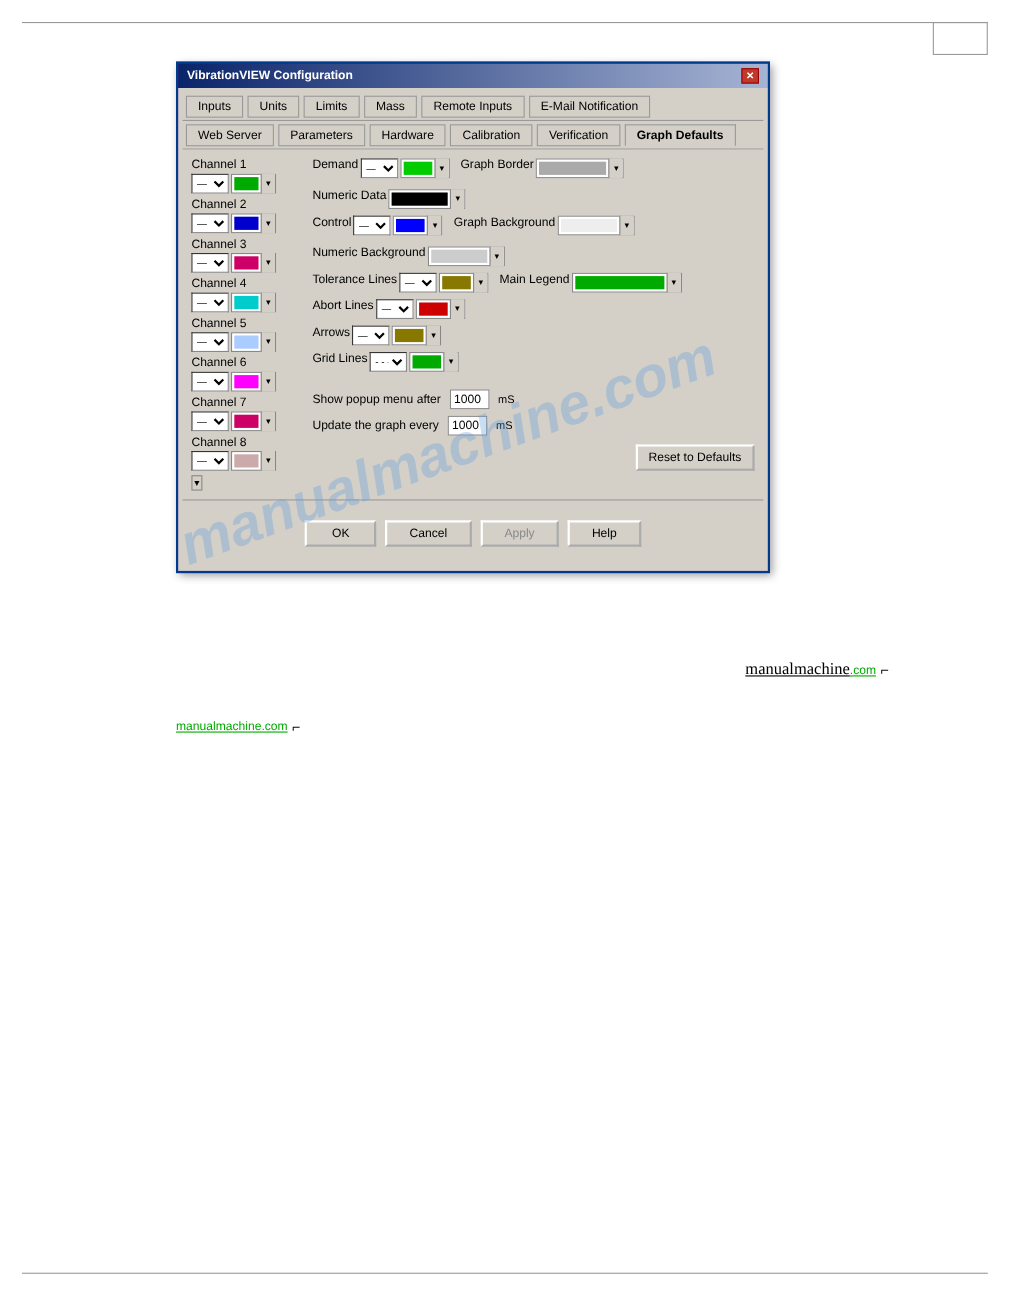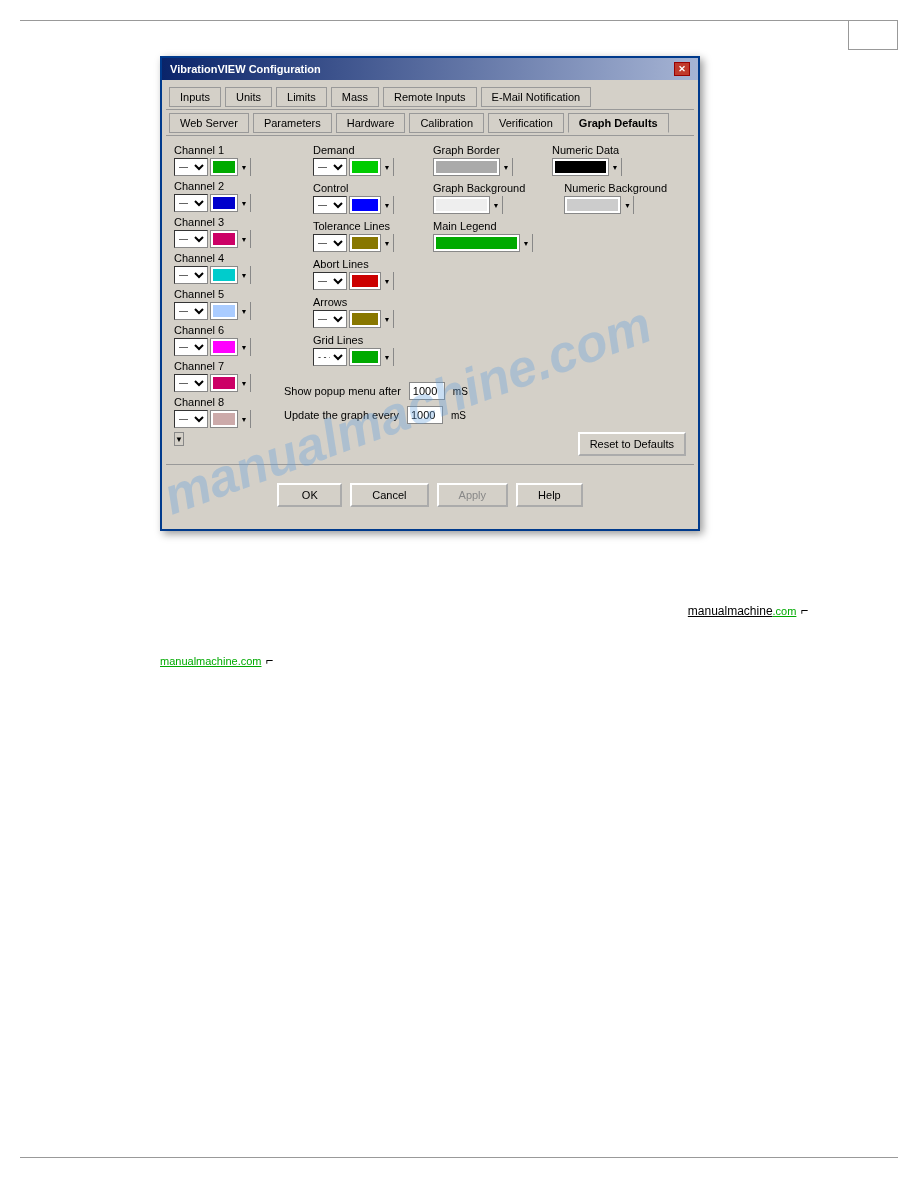--- a/index.html
+++ b/index.html
@@ -174,23 +174,21 @@
     
     .right-panel {
       flex: 1;
       display: flex;
       flex-direction: column;
       gap: 6px;
     }
 
     .option-group {
       display: flex;
-      flex-direction: column;
       gap: 2px;
-      margin-left: 29px;
     }
 
     .option-label {
       font-size: 11px;
       color: #000;
     }
 
     .option-controls {
       display: flex;
       gap: 2px;
@@ -627,20 +625,20 @@
     </div>
 
   </div>
 
   <div style="position:absolute;bottom:520px;left:160px;display:flex;align-items:center;gap:4px;">
     <span style="text-decoration:underline;color:#00aa00;font-size:11px;cursor:pointer;">manualmachine.com</span>
     <span style="font-size:13px;color:#000;">⌐</span>
   </div>
 
   <div style="position:absolute;bottom:570px;right:110px;display:flex;align-items:center;">
-    <span style="text-decoration:underline;color:#000;font-size:12px;cursor:pointer;">manualmachine</span>
+    <span style="text-decoration:underline;color:#000;font-size:15px;cursor:pointer;font-family:Liberation Serif, serif;">manualmachine</span>
     <span style="text-decoration:underline;color:#00aa00;font-size:11px;cursor:pointer;">.com</span>
     <span style="font-size:13px;color:#000;margin-left:4px;">⌐</span>
   </div>
 
   <div class="bottom-rule" style="position:absolute;bottom:30px;left:20px;right:20px;"></div>
 
 </div>
 
 </body></html>

